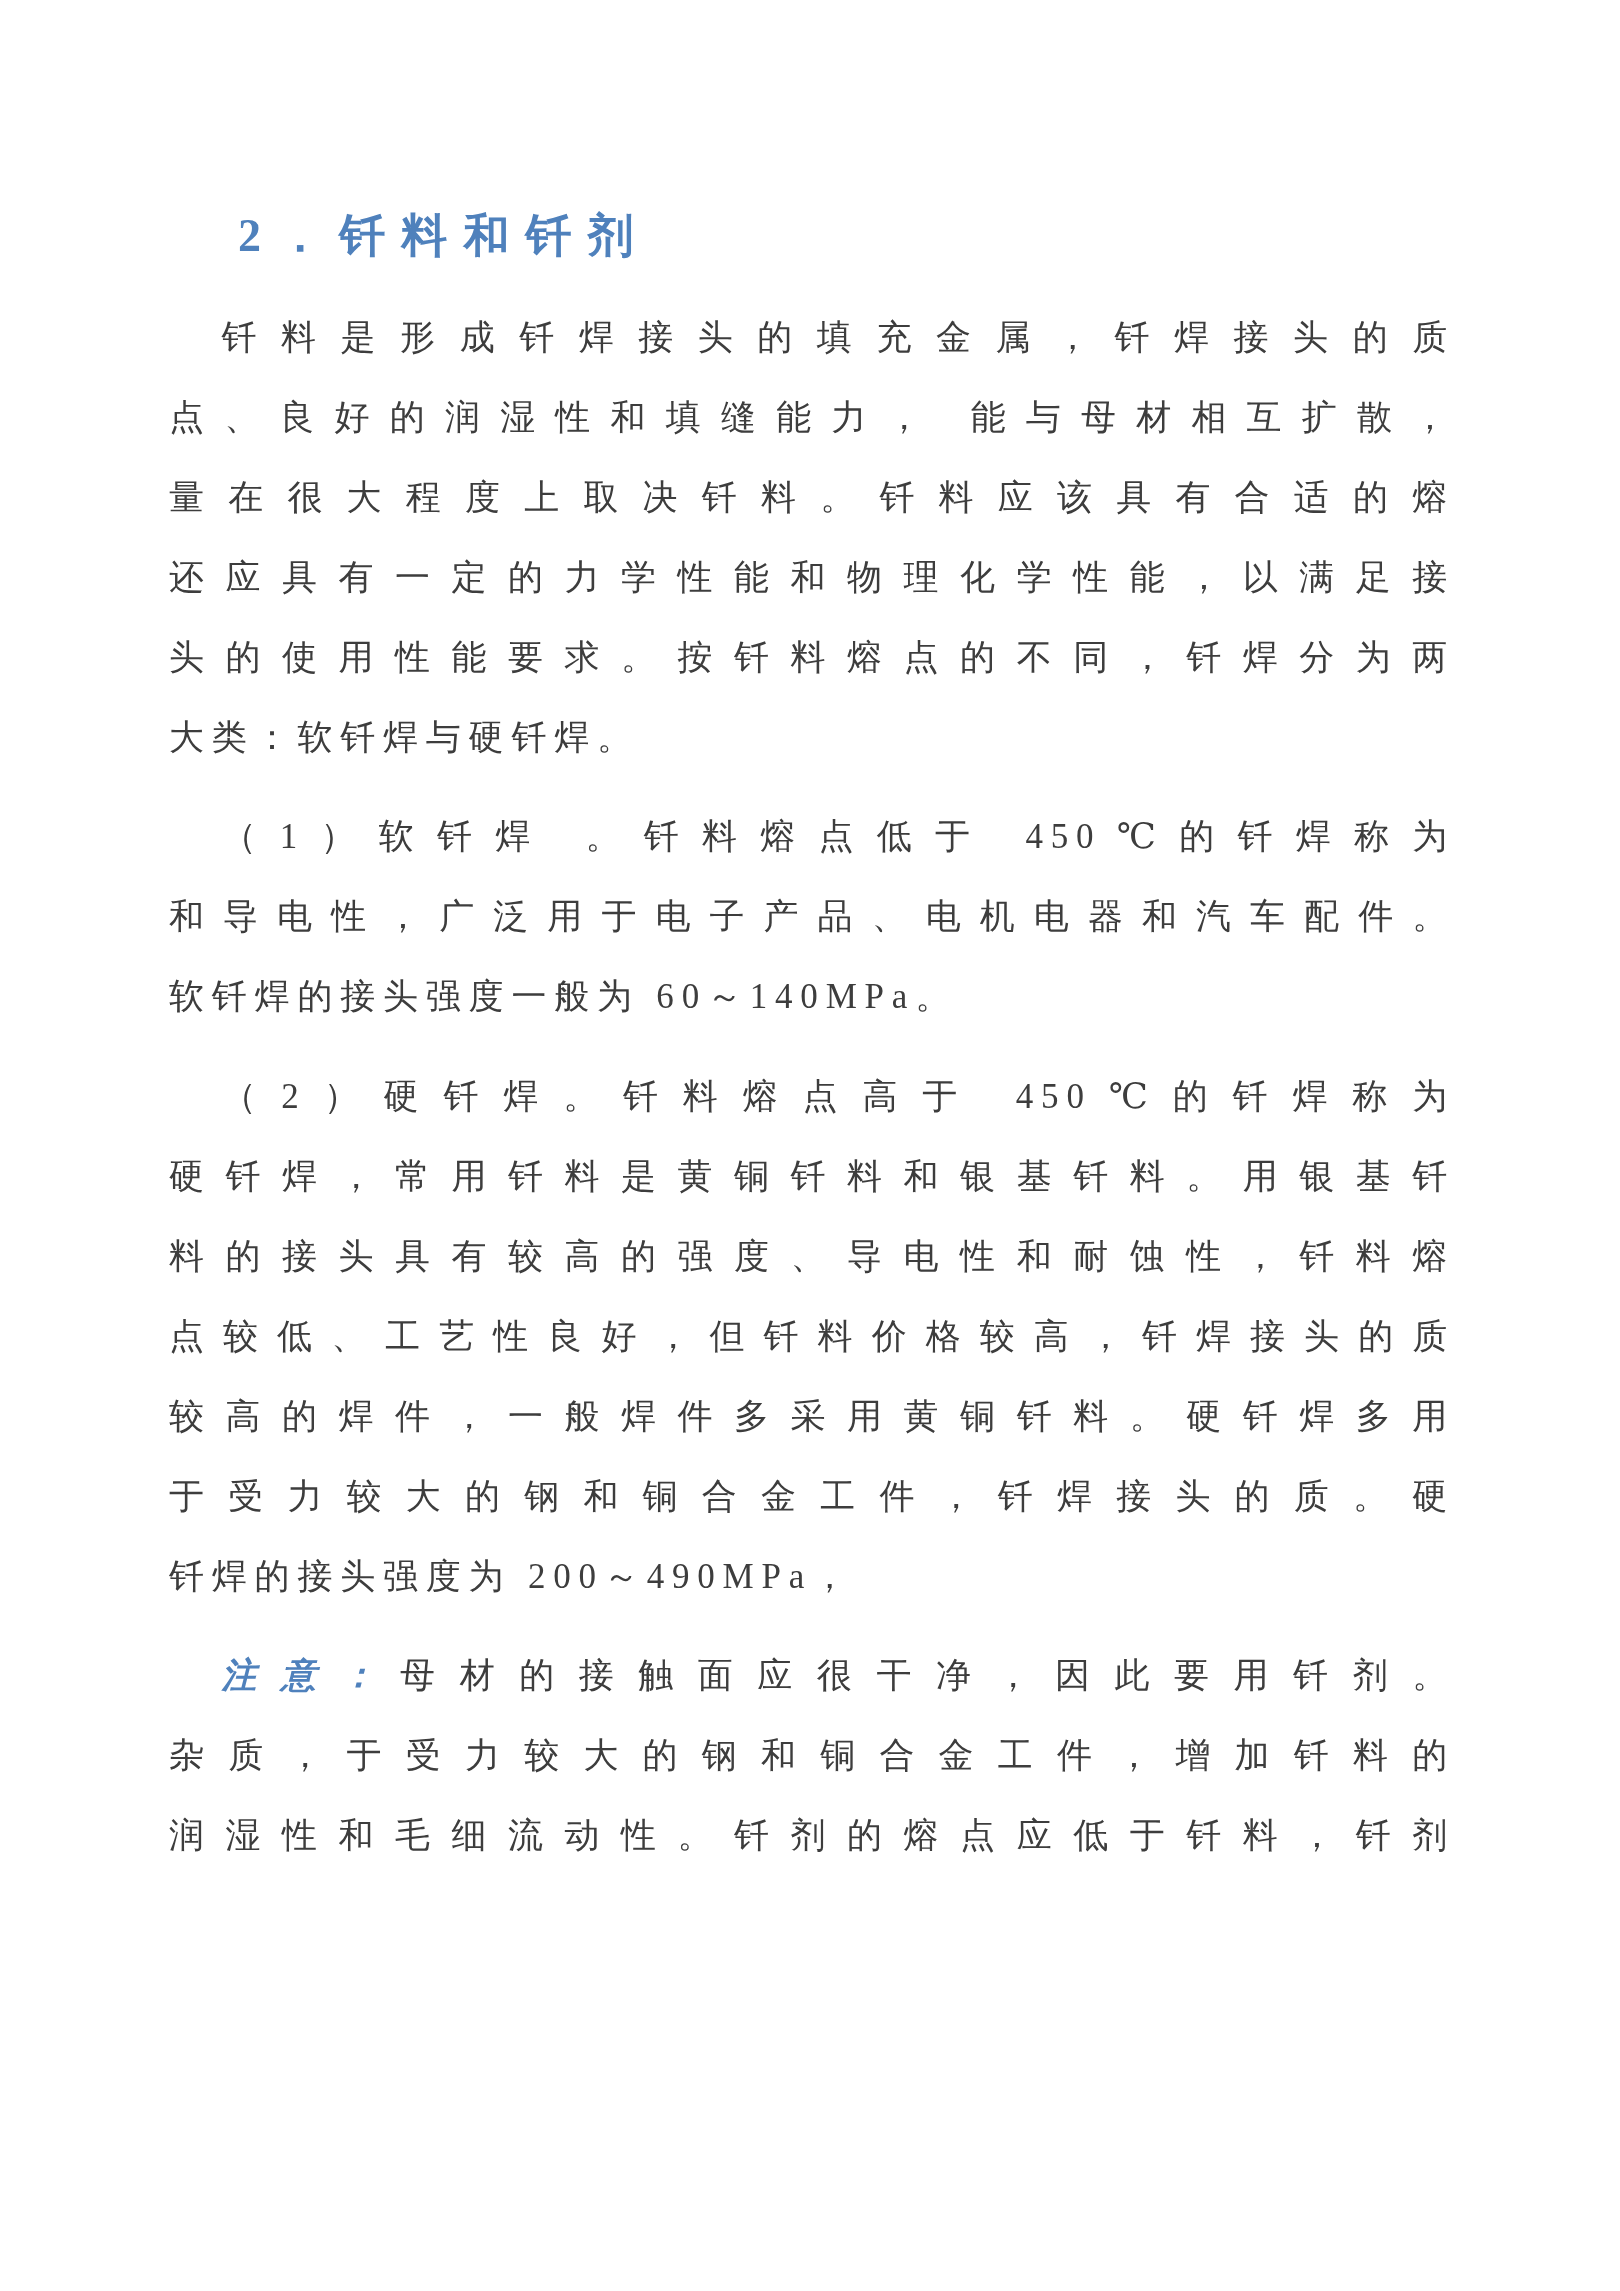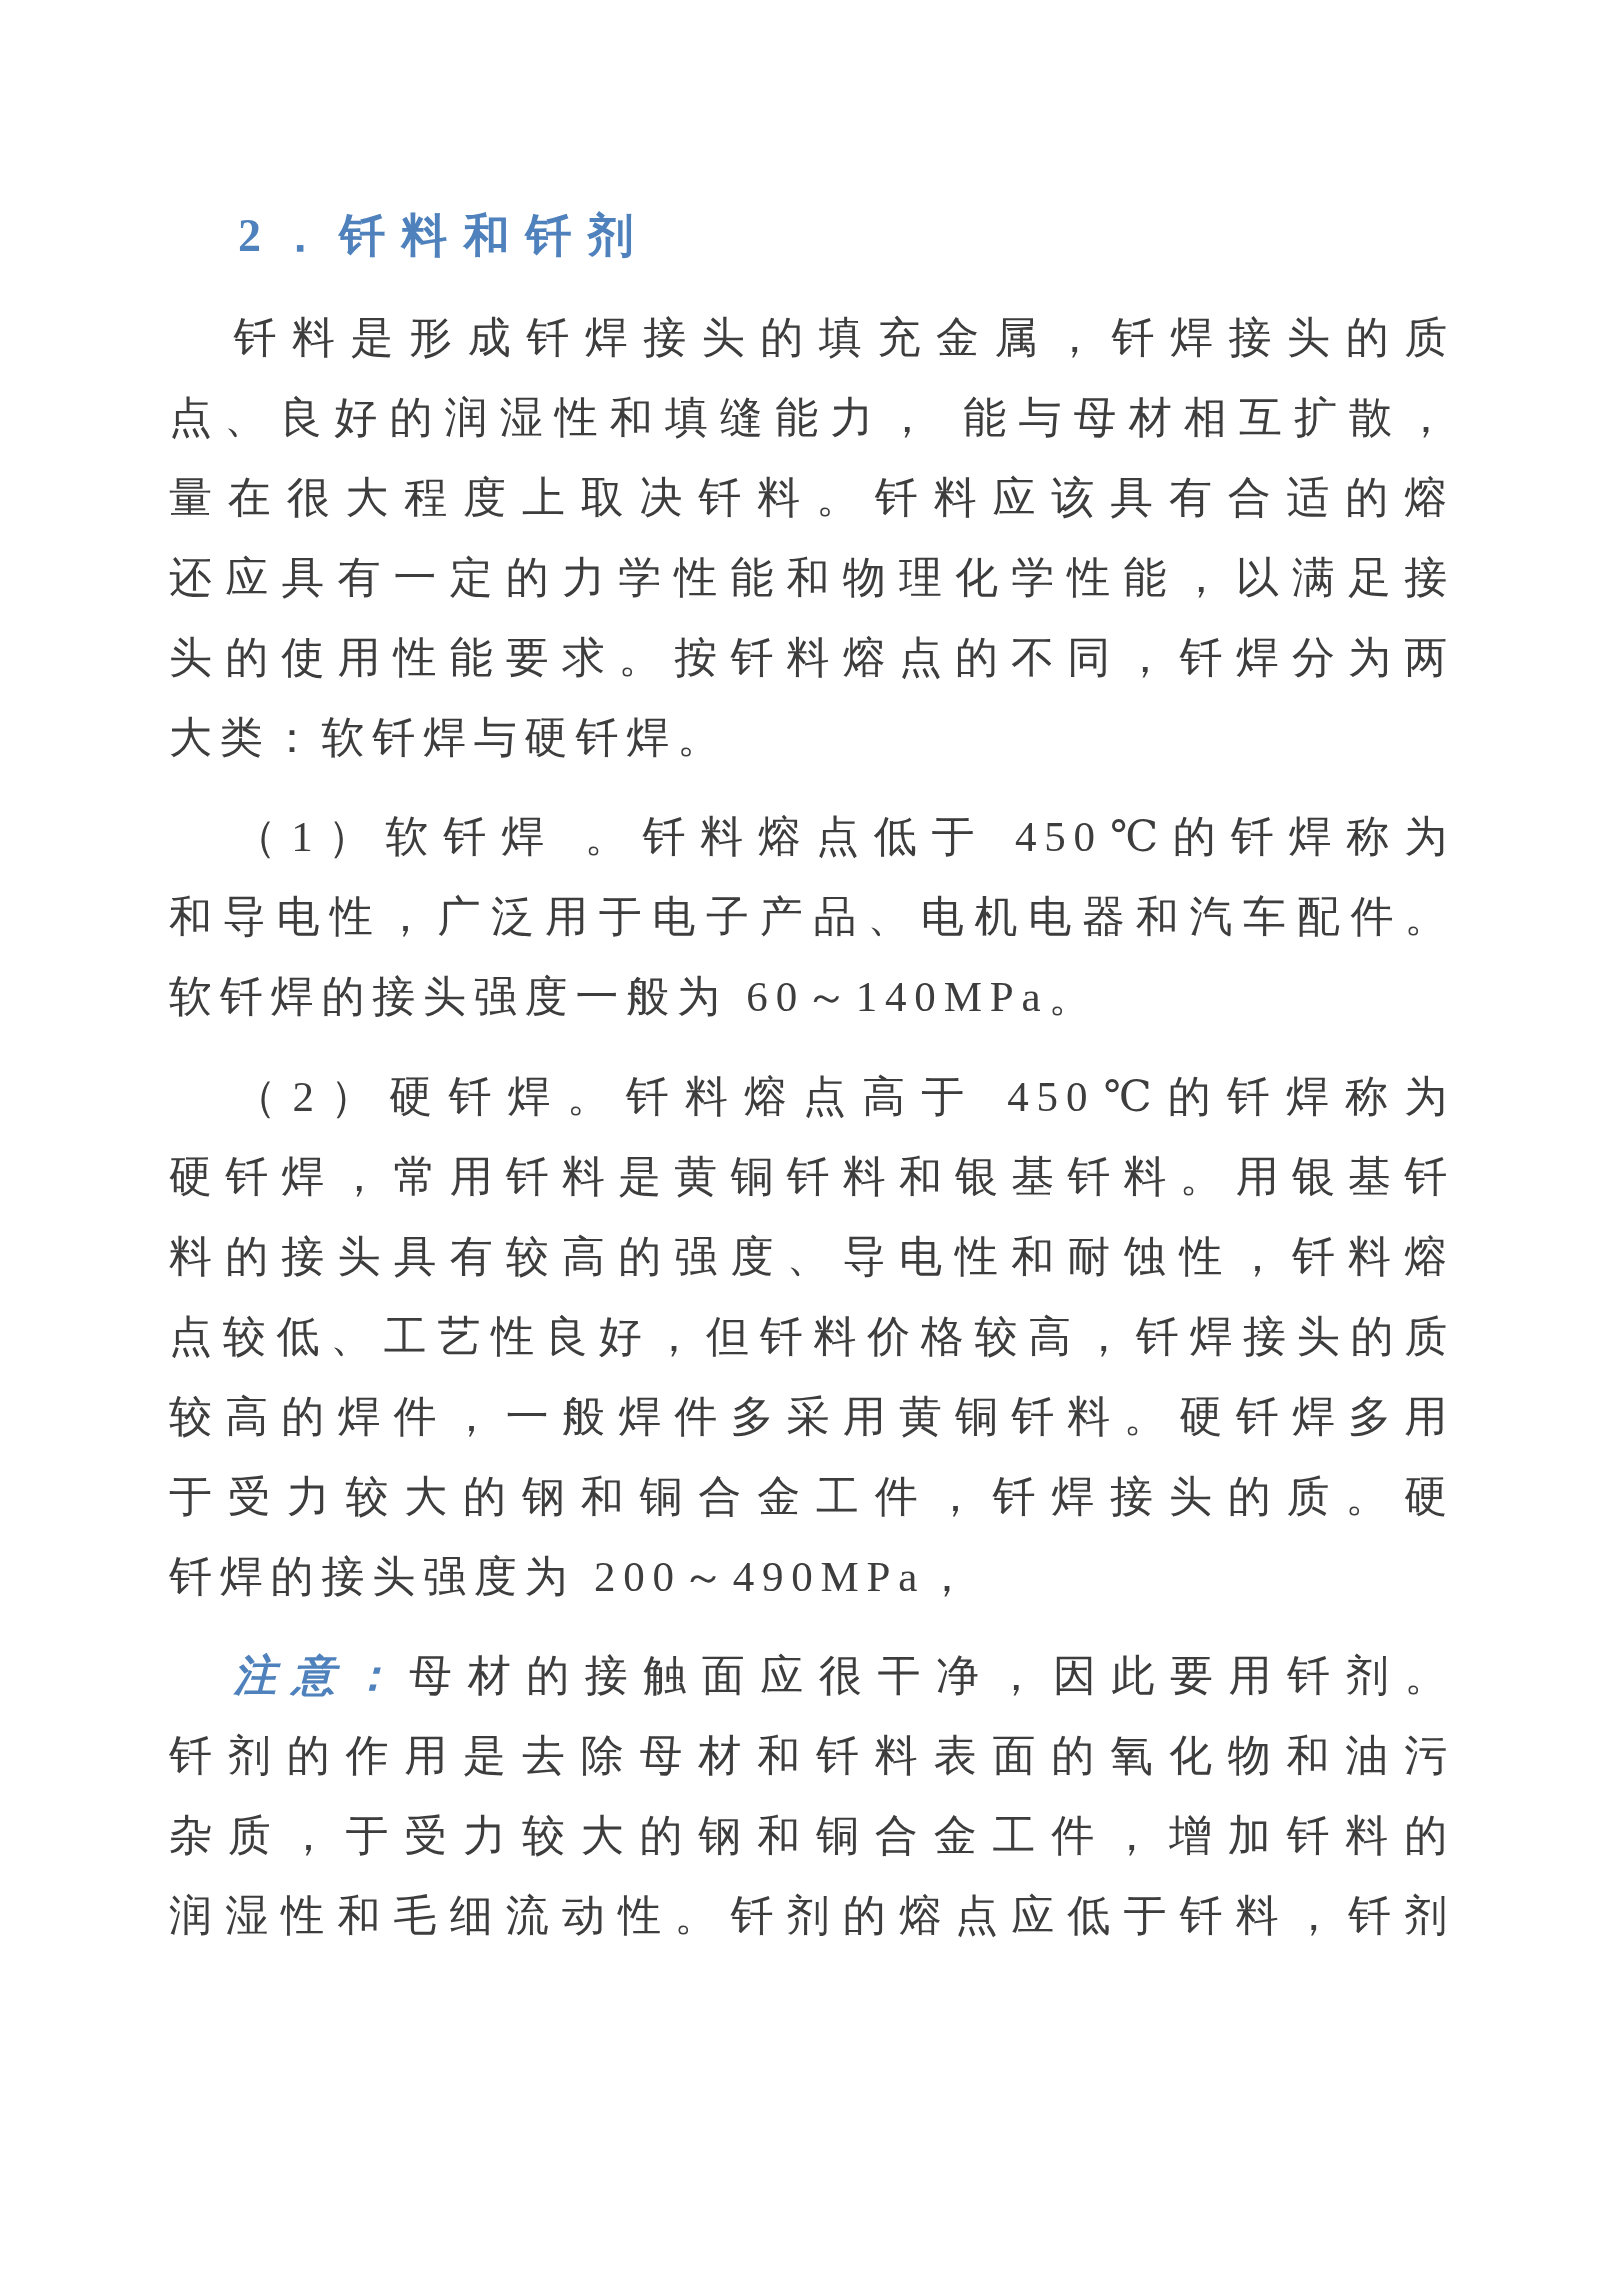--- a/index.html
+++ b/index.html
@@ -32,21 +32,21 @@
     text-indent: 1.5em;
     white-space: nowrap;
   }
   .para {
     margin: 0 0 19.6px 0;
     padding: 0;
   }
   .para:last-child { margin-bottom: 0; }
   .ln {
     display: block;
-    font-size: 43px;
+    font-size: 35px;
     line-height: 80px;
     letter-spacing: 7.8px;
     text-align: justify;
     color: var(--body_text, #3d3d3d);
   }
   .ln.just { text-align-last: justify; }
   .ln.last { text-align-last: left; }
   .ln.ind  { text-indent: 1.5em; }
   .note {
     color: var(--accent, #4f81bc);
@@ -82,20 +82,19 @@
       <span class="ln just">硬钎焊，常用钎料是黄铜钎料和银基钎料。用银基钎</span>
       <span class="ln just">料的接头具有较高的强度、导电性和耐蚀性，钎料熔</span>
       <span class="ln just">点较低、工艺性良好，但钎料价格较高，钎焊接头的质</span>
       <span class="ln just">较高的焊件，一般焊件多采用黄铜钎料。硬钎焊多用</span>
       <span class="ln just">于受力较大的钢和铜合金工件，钎焊接头的质。硬</span>
       <span class="ln last">钎焊的接头强度为 200～490MPa，</span>
     </p>
 
     <p class="para">
       <span class="ln just ind"><span class="note">注意：</span><span>母材的接触面应很干净，因此要用钎剂。</span></span>
-      <span class="ln just">钎剂的作用是去除母材和钎料表面的氧化物和油污</span>
       <span class="ln just">杂质，于受力较大的钢和铜合金工件，增加钎料的</span>
       <span class="ln just">润湿性和毛细流动性。钎剂的熔点应低于钎料，钎剂</span>
     </p>
 
   </div>
 </div>
 
 
 </body></html>

